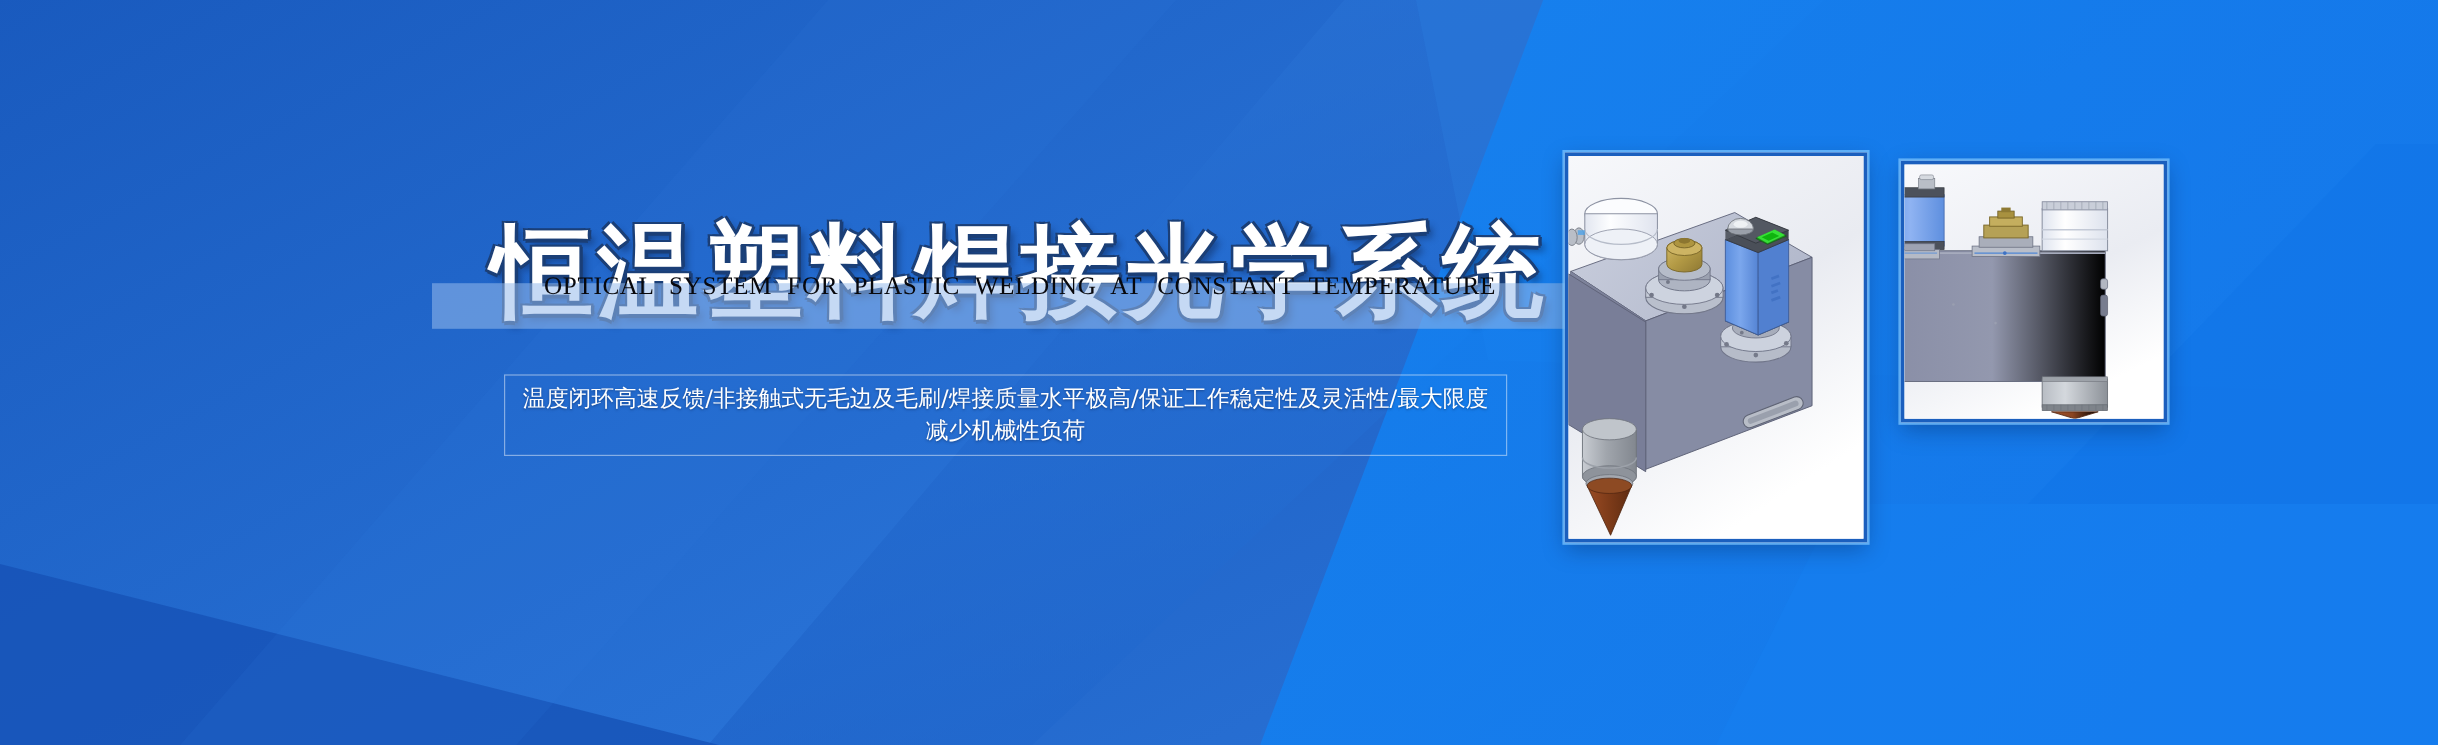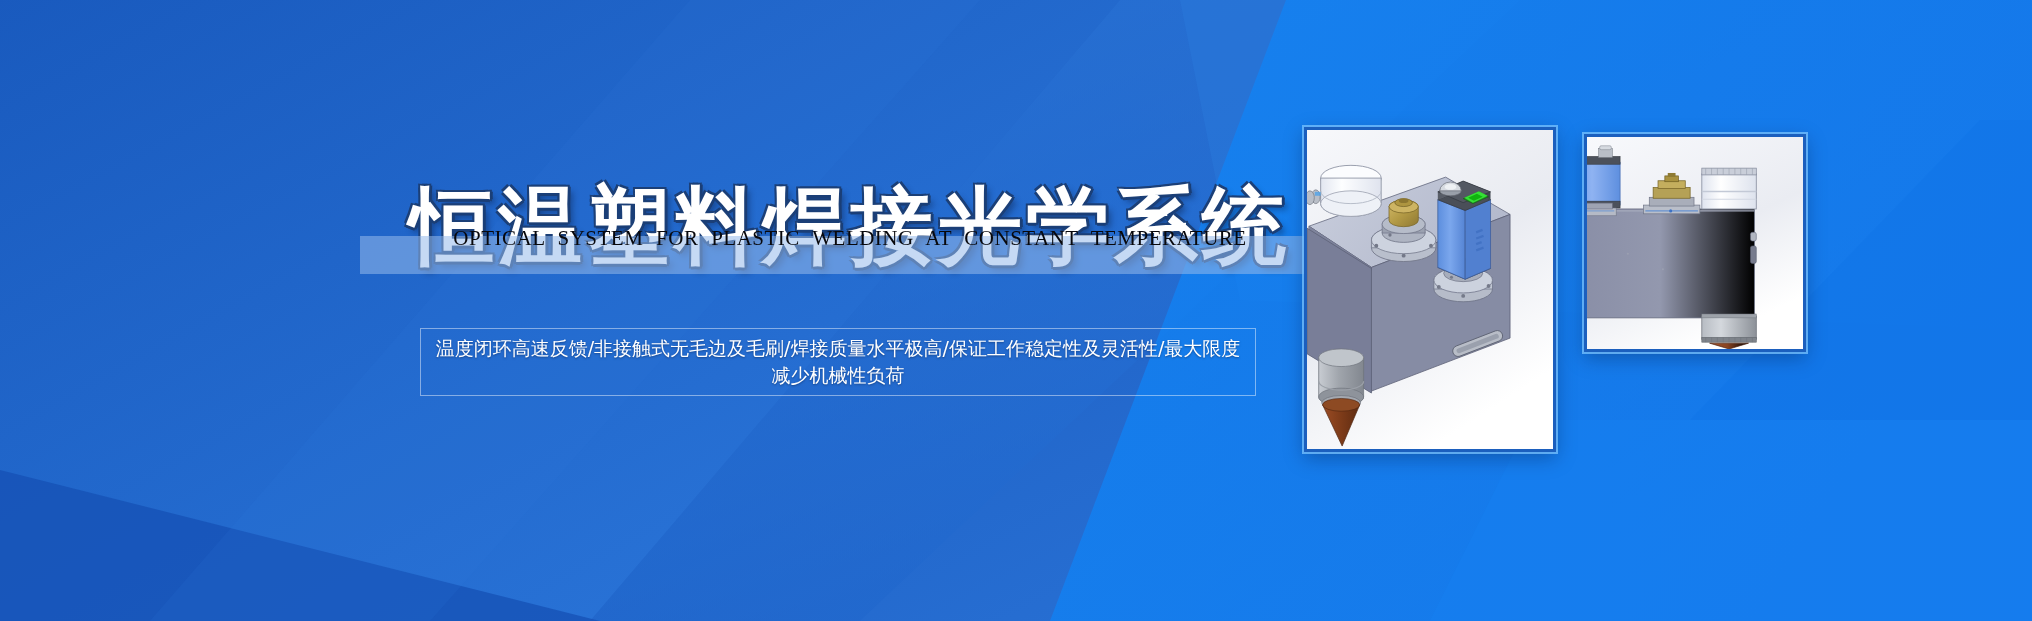--- a/index.html
+++ b/index.html
@@ -61,21 +61,21 @@
     color:#08080c;
     white-space:nowrap;
   }
 
   
   .subtitle-box {
     position:absolute;
     left:420px; top:312px;
     width:836px; height:68px;
     border:1px solid rgba(255,255,255,0.45);
-    display:flex; align-items:center; justify-content:center;margin-top:16px;
+    display:flex; align-items:center; justify-content:center;
   }
   .subtitle-text {
     font-family:"DejaVu Sans", sans-serif;
     font-size:19px;
     line-height:27px;
     color:#ffffff;
     text-align:center;
     padding:0 14px;
     text-shadow:0 1px 2px rgba(10,30,70,.5);
   }

